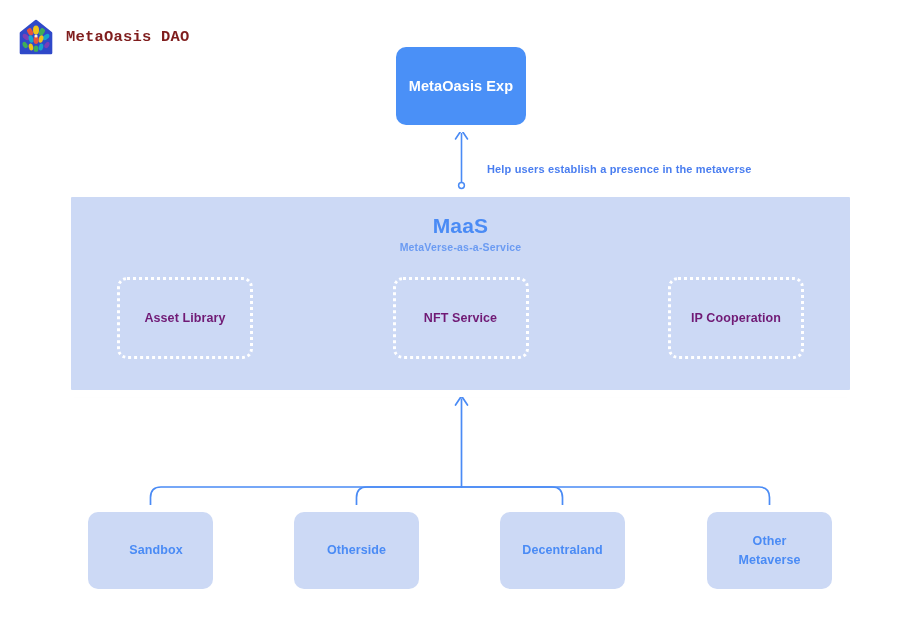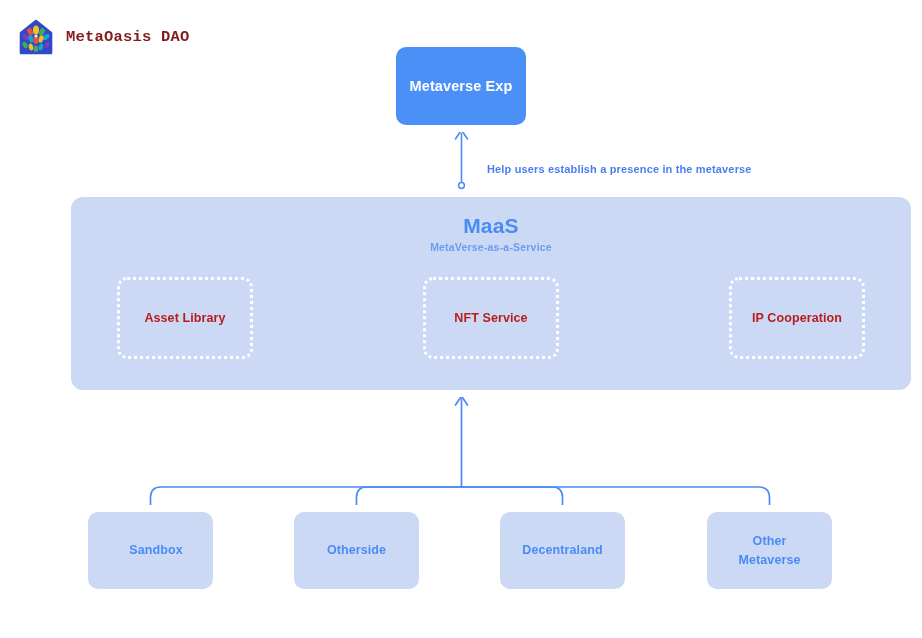--- a/index.html
+++ b/index.html
@@ -63,25 +63,25 @@
     font-size: 14.5px;
     font-weight: bold;
     letter-spacing: 0.1px;
   }
 
   
   .maas-panel {
     position: absolute;
     left: 71px;
     top: 197px;
-    width: 840px;
+    width: 779px;
     height: 193px;
     box-sizing: border-box;
     background: #ccd9f5;
-    border-radius: 12px;
+    border-radius: 1px;
     box-shadow: 0 0 0 7px #ffffff, 0 2px 6px rgba(60,90,170,0.10);
   }
   .maas-title {
     position: absolute;
     left: 0;
     right: 0;
     top: 17px;
     text-align: center;
     font-size: 21px;
     font-weight: bold;
@@ -114,21 +114,21 @@
     width: 136px;
     height: 82px;
     border: 3px dotted #ffffff;
     border-radius: 10px;
     display: flex;
     align-items: center;
     justify-content: center;
     text-align: center;
     font-size: 12.5px;
     font-weight: bold;
-    color: #b91c1c;
+    color: #701a75;
     letter-spacing: 0.1px;
   }
 
   
   .node-leaf {
     top: 512px;
     width: 125px;
     height: 77px;
     background: #ccd9f5;
     color: #4a8bf5;
@@ -216,21 +216,21 @@
 
     <path d="M461.5 487 L367 487 Q356.5 487 356.5 497.5 L356.5 512"></path>
 
     <path d="M461.5 487 L552 487 Q562.5 487 562.5 497.5 L562.5 512"></path>
 
     <path d="M461.5 487 L759 487 Q769.5 487 769.5 497.5 L769.5 512"></path>
   </g>
 </svg>
 
 <div class="node node-top">
-  <span>Metaverse Exp</span>
+  <span>MetaOasis Exp</span>
 </div>
 
 <div class="edge-label">Help users establish a presence in the metaverse</div>
 
 <div class="maas-panel">
   <div class="maas-title">MaaS</div>
   <div class="maas-subtitle">MetaVerse-as-a-Service</div>
   <div class="service-row">
     <div class="service-box">
       <span>Asset Library</span>

